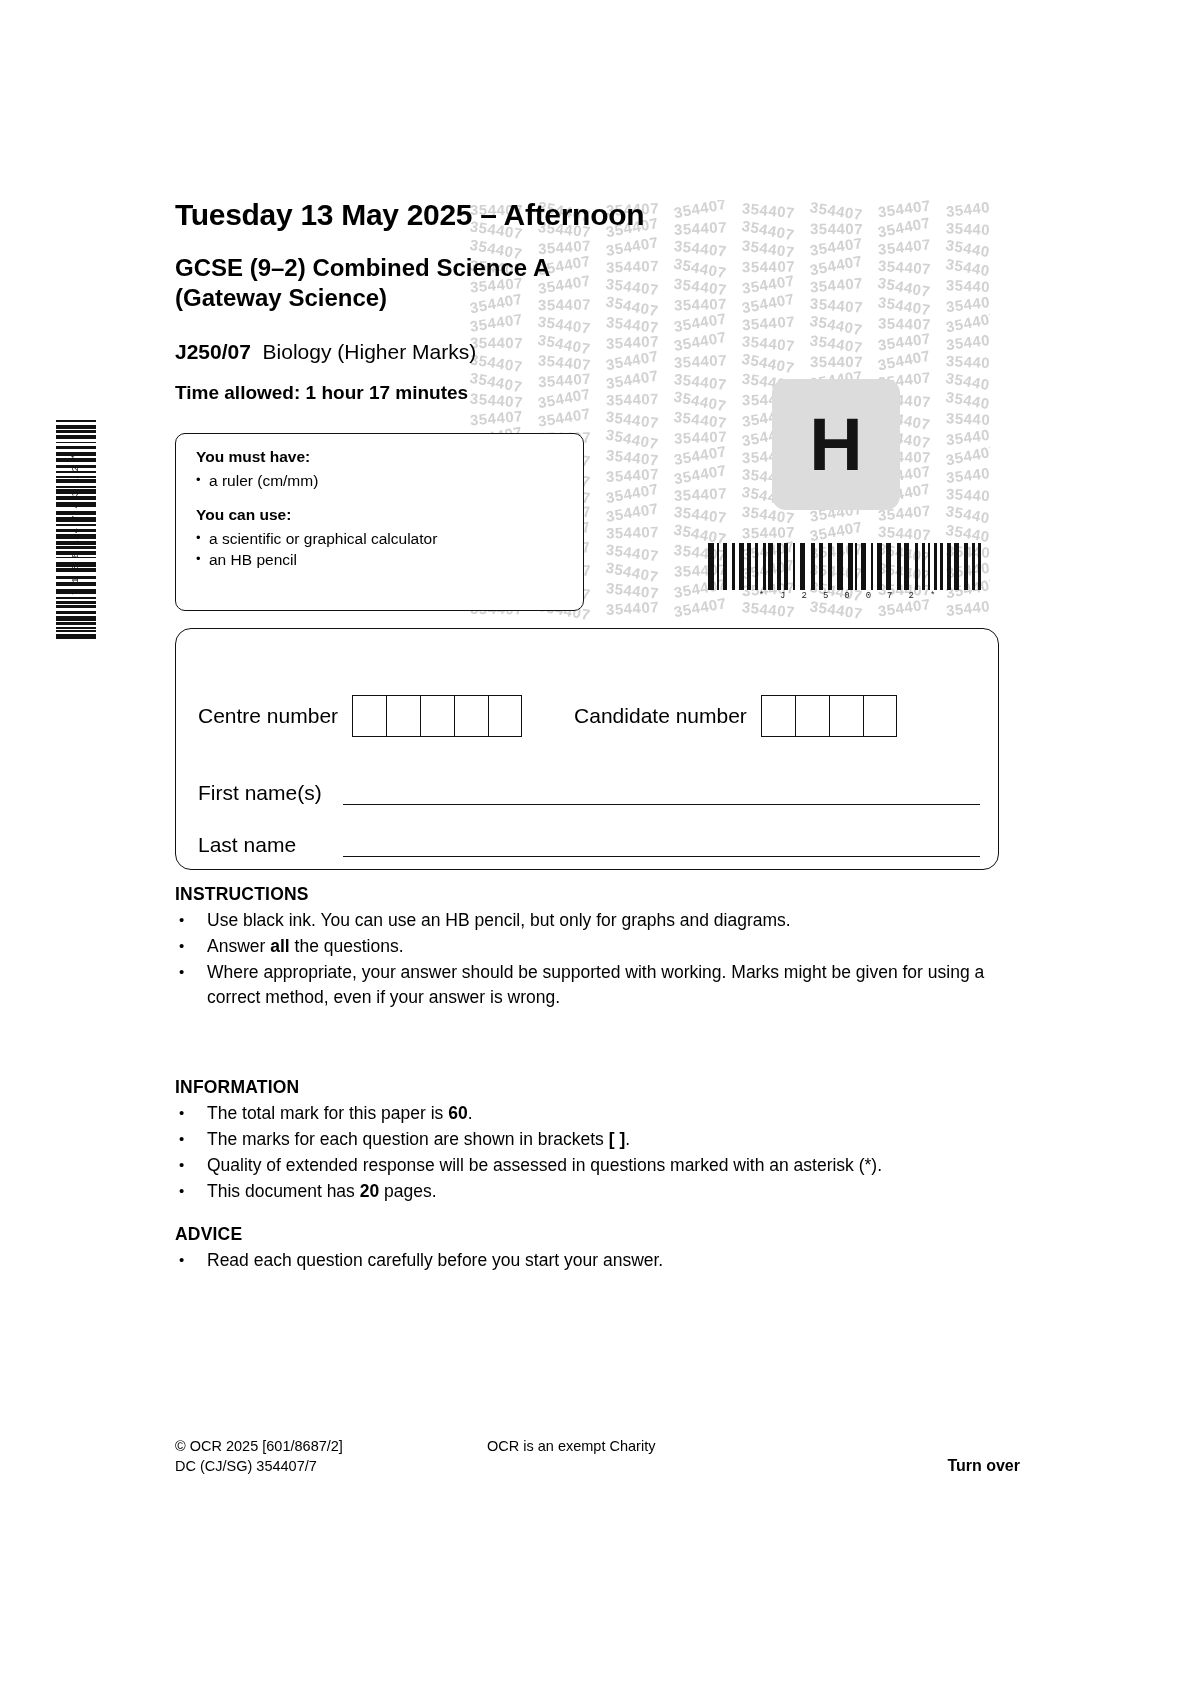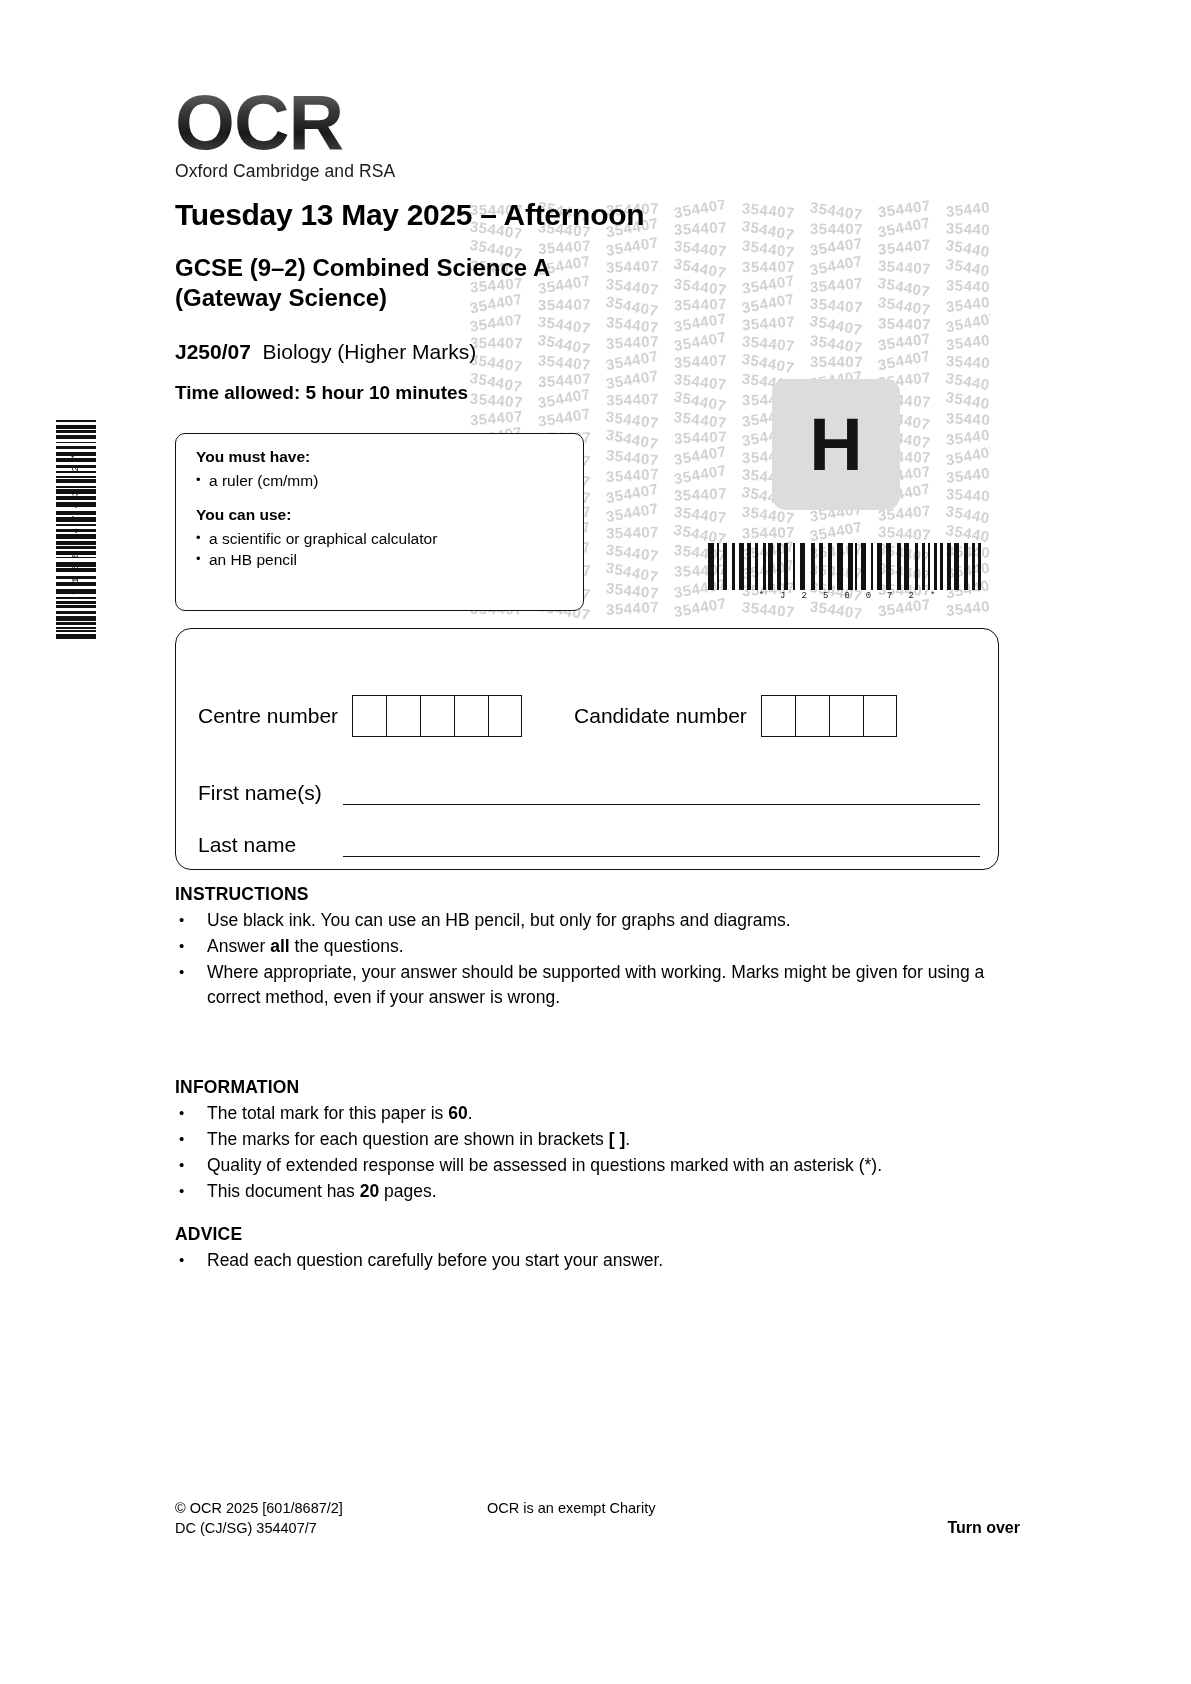--- a/index.html
+++ b/index.html
@@ -319,21 +319,21 @@
     left: 4px;
     top: -1px;
     font-size: 15px;
   }
   .bullet b { font-weight: bold; }
 
   
   .footer {
     position: absolute;
     left: 175px;
-    top: 1498px;
+    top: 1436px;
     width: 845px;
     font-size: 14.5px;
     line-height: 20px;
     z-index: 2;
   }
   .footer-grid {
     position: relative;
     height: 42px;
   }
   .f-left  { position: absolute; left: 0;     top: 0; }
@@ -408,35 +408,31 @@
         <i style="height: 3px; margin-bottom: 2px;"></i>
         <i style="height: 5px; margin-bottom: 1px;"></i>
         <i style="height: 3px; margin-bottom: 2px;"></i>
         <i style="height: 2px; margin-bottom: 1px;"></i>
         <i style="height: 2px; margin-bottom: 2px;"></i>
         <i style="height: 5px; margin-bottom: 4px;"></i>
       </div>
     <div class="vbar-label">*1861474312*</div>
   </div>
 
-  <div class="logo-wrap">
-    <div class="logo-ocr">OCR</div>
-    <div class="logo-sub">Oxford Cambridge and RSA</div>
-  </div>
 
   <div class="title-main">Tuesday 13 May 2025 – Afternoon</div>
   <div class="title-qual">
     <div>GCSE (9–2) Combined Science A</div>
     <div>(Gateway Science)</div>
   </div>
   <div class="title-unit">
     <b>J250/07</b>&nbsp;
     <span>Biology (Higher Marks)</span>
   </div>
-  <div class="title-time">Time allowed: 5 hour 10 minutes</div>
+  <div class="title-time">Time allowed: 1 hour 17 minutes</div>
 
   <div class="tier-badge">
     <span>H</span>
   </div>
 
   <div class="hbarcode">
     <div class="hbar-lines" id="hbar-lines"><i style="width: 6px; margin-right: 3px;"></i><i style="width: 2px; margin-right: 4px;"></i><i style="width: 4px; margin-right: 5px;"></i><i style="width: 3px; margin-right: 4px;"></i><i style="width: 5px; margin-right: 3px;"></i><i style="width: 4px; margin-right: 4px;"></i><i style="width: 3px; margin-right: 5px;"></i><i style="width: 3px; margin-right: 2px;"></i><i style="width: 5px; margin-right: 4px;"></i><i style="width: 4px; margin-right: 3px;"></i><i style="width: 4px; margin-right: 5px;"></i><i style="width: 2px; margin-right: 5px;"></i><i style="width: 5px; margin-right: 6px;"></i><i style="width: 4px; margin-right: 4px;"></i><i style="width: 4px; margin-right: 5px;"></i><i style="width: 4px; margin-right: 5px;"></i><i style="width: 6px; margin-right: 5px;"></i><i style="width: 5px; margin-right: 2px;"></i><i style="width: 2px; margin-right: 4px;"></i><i style="width: 5px; margin-right: 5px;"></i><i style="width: 2px; margin-right: 4px;"></i><i style="width: 5px; margin-right: 4px;"></i><i style="width: 5px; margin-right: 6px;"></i><i style="width: 4px; margin-right: 3px;"></i><i style="width: 5px; margin-right: 6px;"></i><i style="width: 3px; margin-right: 4px;"></i><i style="width: 3px; margin-right: 3px;"></i><i style="width: 2px; margin-right: 4px;"></i><i style="width: 3px; margin-right: 3px;"></i><i style="width: 3px; margin-right: 4px;"></i><i style="width: 4px; margin-right: 3px;"></i><i style="width: 5px; margin-right: 5px;"></i><i style="width: 4px; margin-right: 4px;"></i><i style="width: 3px; margin-right: 3px;"></i><i style="width: 3px; margin-right: 3px;"></i></div>
     <div class="hbar-text">*J250072*</div>
   </div>
 

